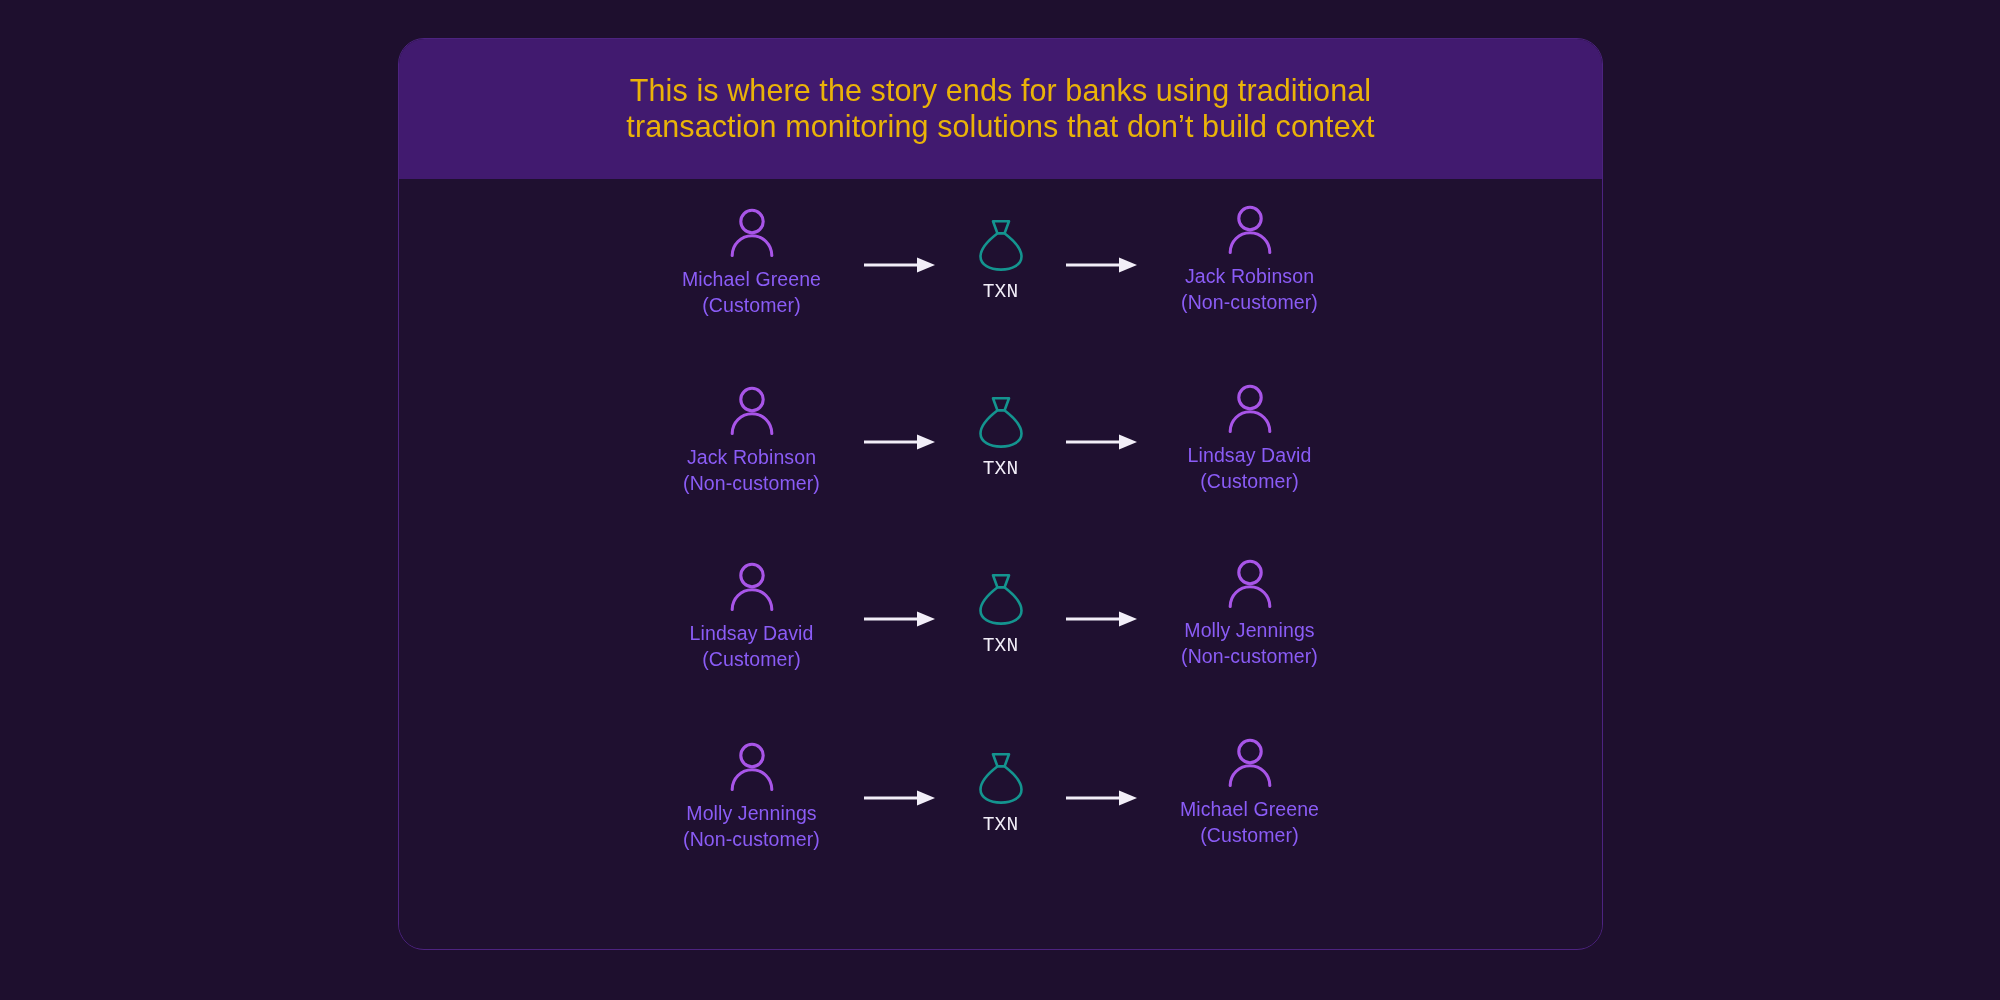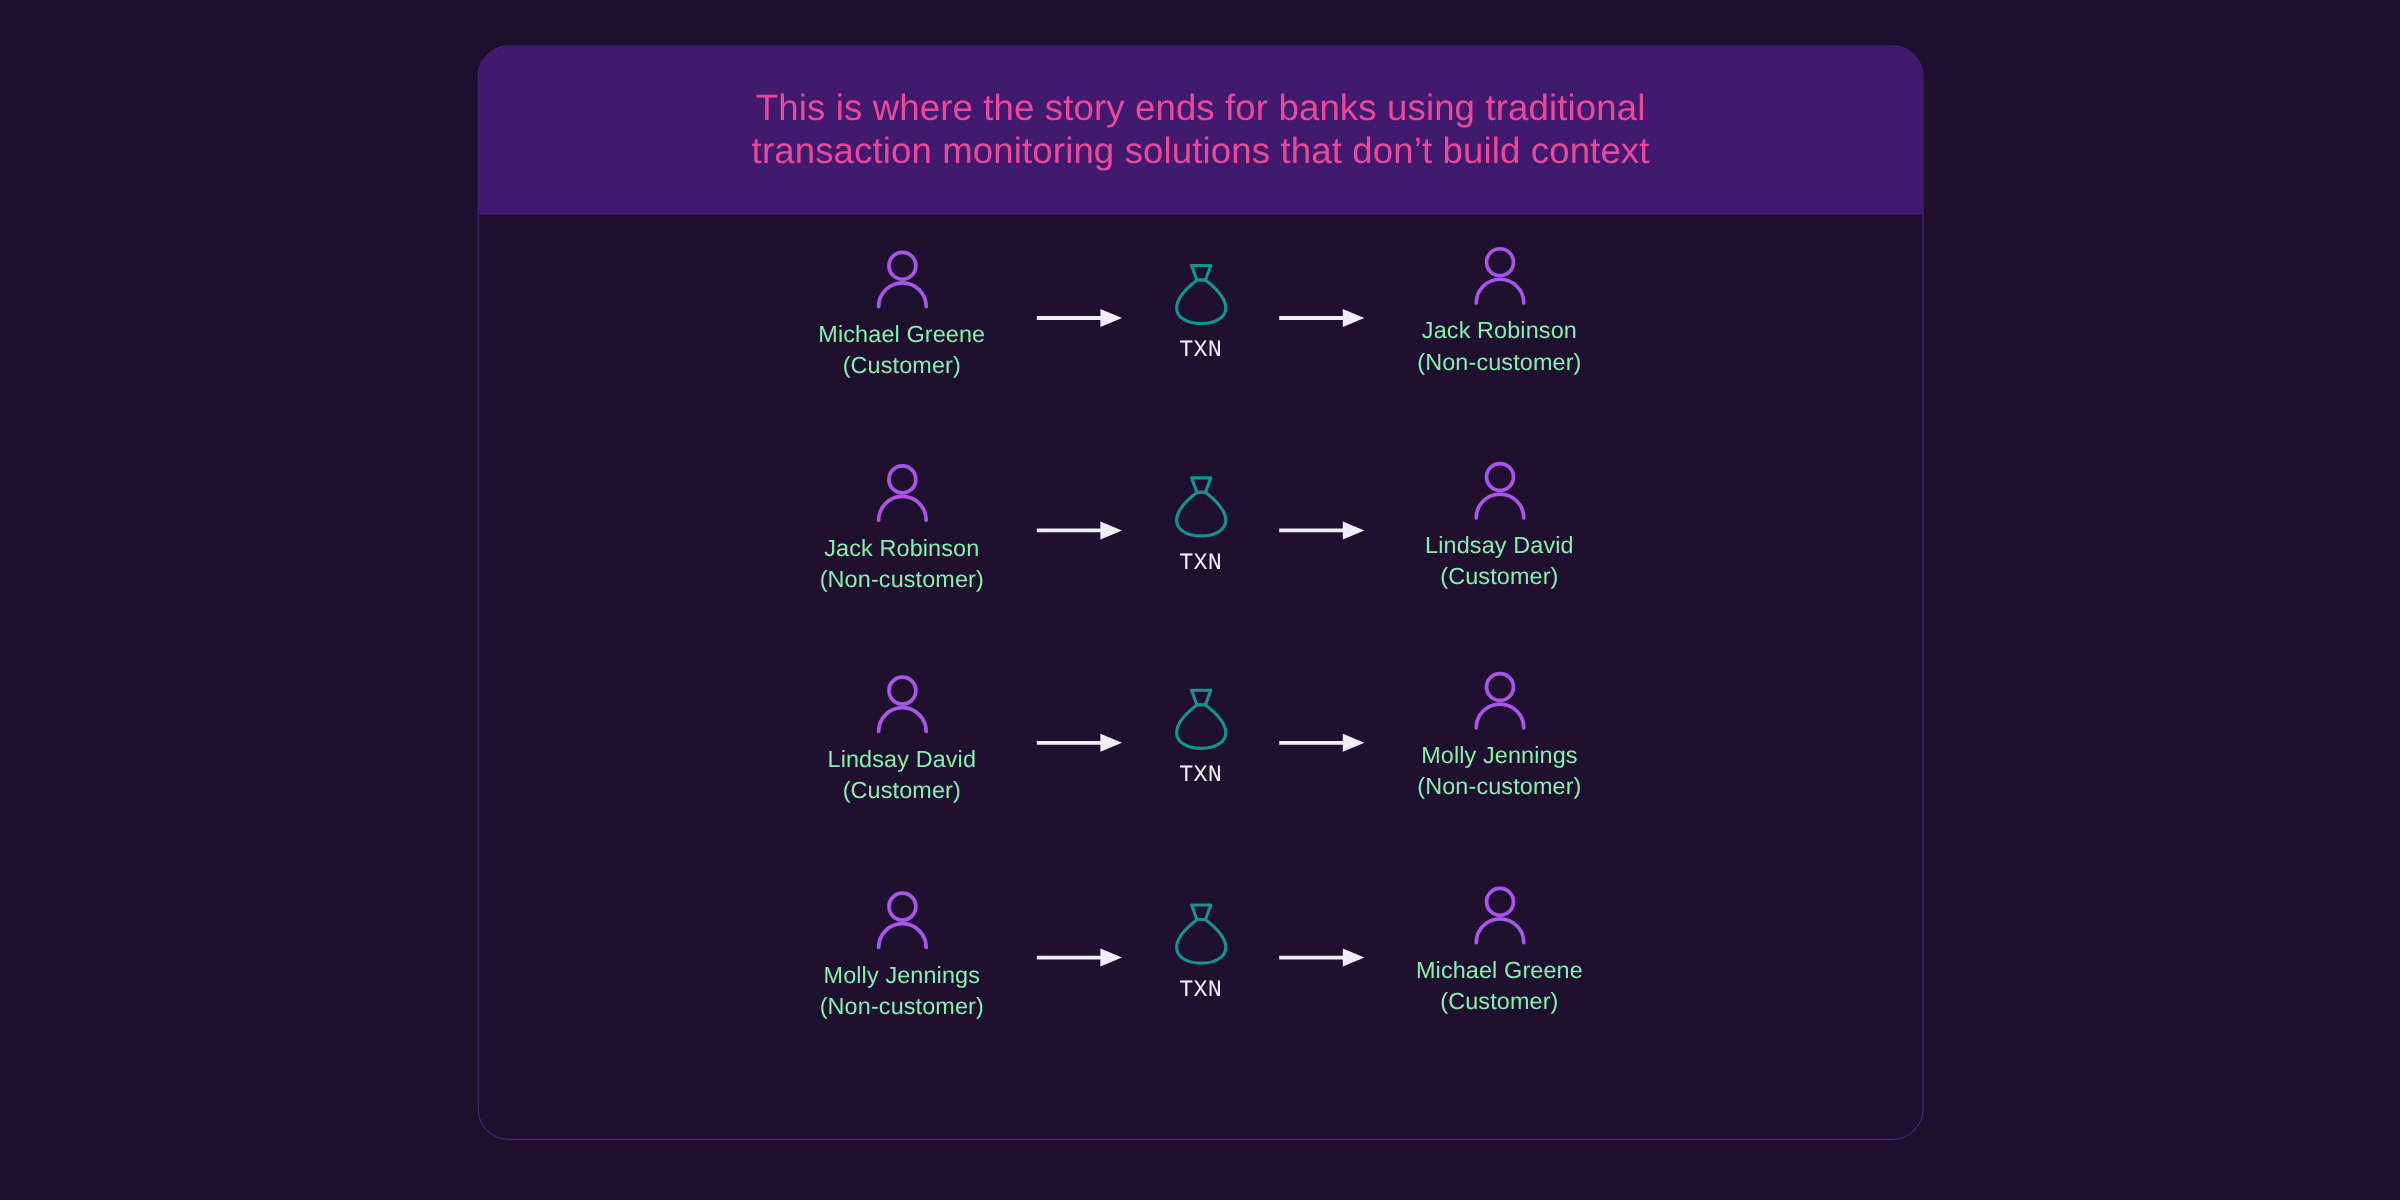--- a/index.html
+++ b/index.html
@@ -40,21 +40,21 @@
   .card-header {
     height: 140px;
     background: #411a6f;
     display: flex;
     align-items: center;
     justify-content: center;
     box-sizing: border-box;
     padding: 0 48px;
   }
   .card-title {
-    color: #ec4899;
+    color: #eab308;
     font-size: 30.5px;
     line-height: 1.18;
     font-weight: 400;
     text-align: center;
     letter-spacing: 0.1px;
     white-space: pre-line;
   }
 
   .card-body {
     position: relative;
@@ -86,21 +86,21 @@
     flex: 0 0 auto;
   }
   .node .icon-wrap {
     height: 58px;
     display: flex;
     align-items: center;
     justify-content: center;
   }
   .node-label {
     margin-top: 5px;
-    color: #86efac;
+    color: #8b5cf6;
     font-size: 19.5px;
     line-height: 1.32;
     text-align: center;
     white-space: pre-line;
     letter-spacing: 0.1px;
   }
 
   
   .txn {
     width: 118px;

